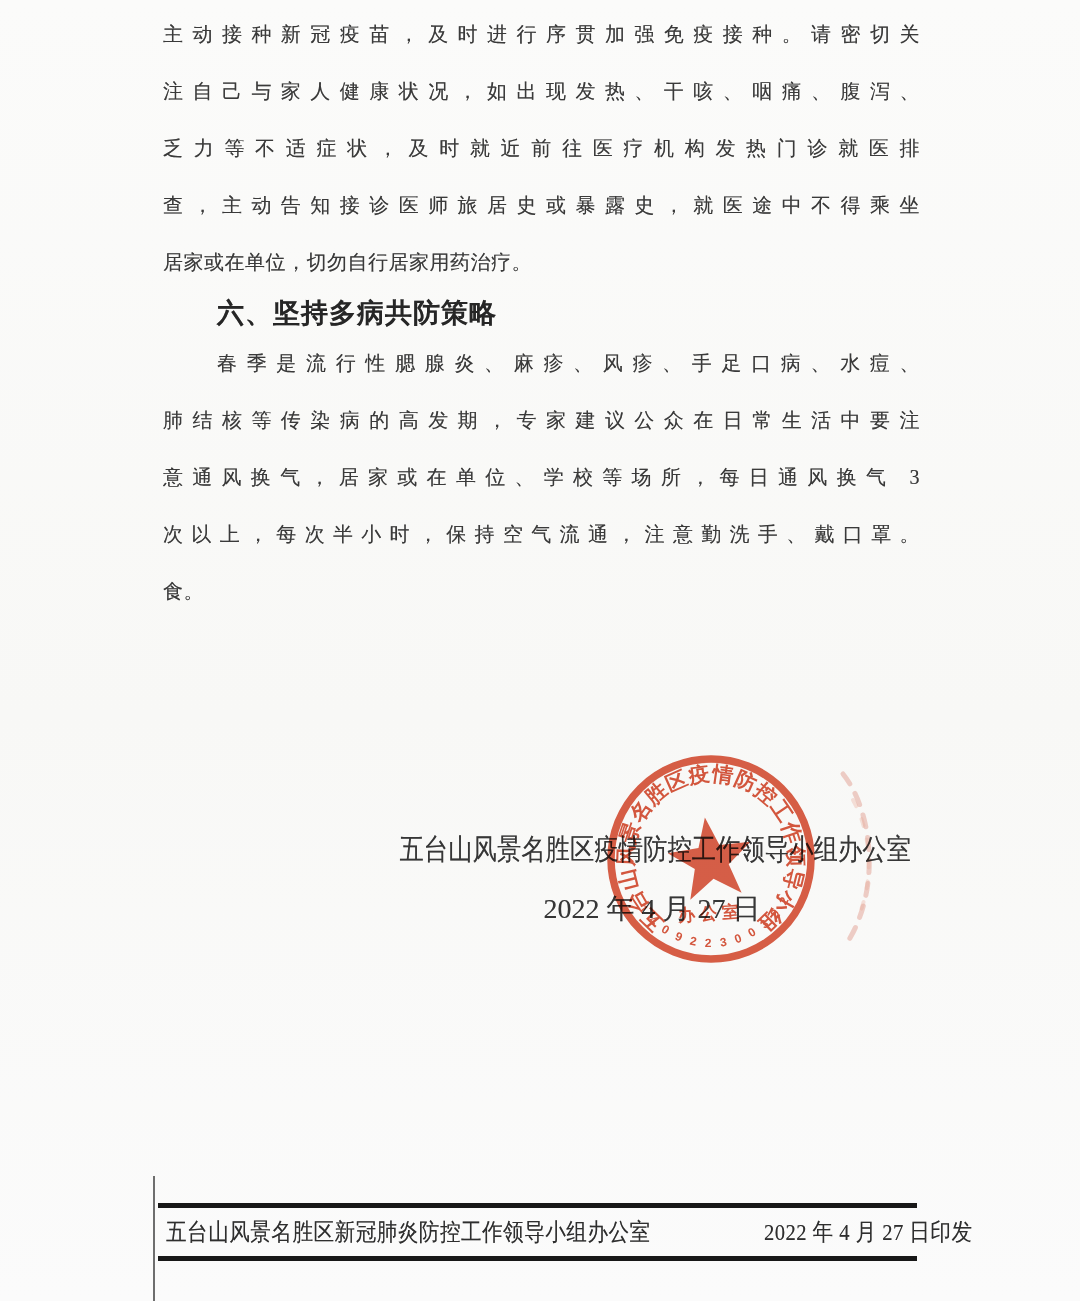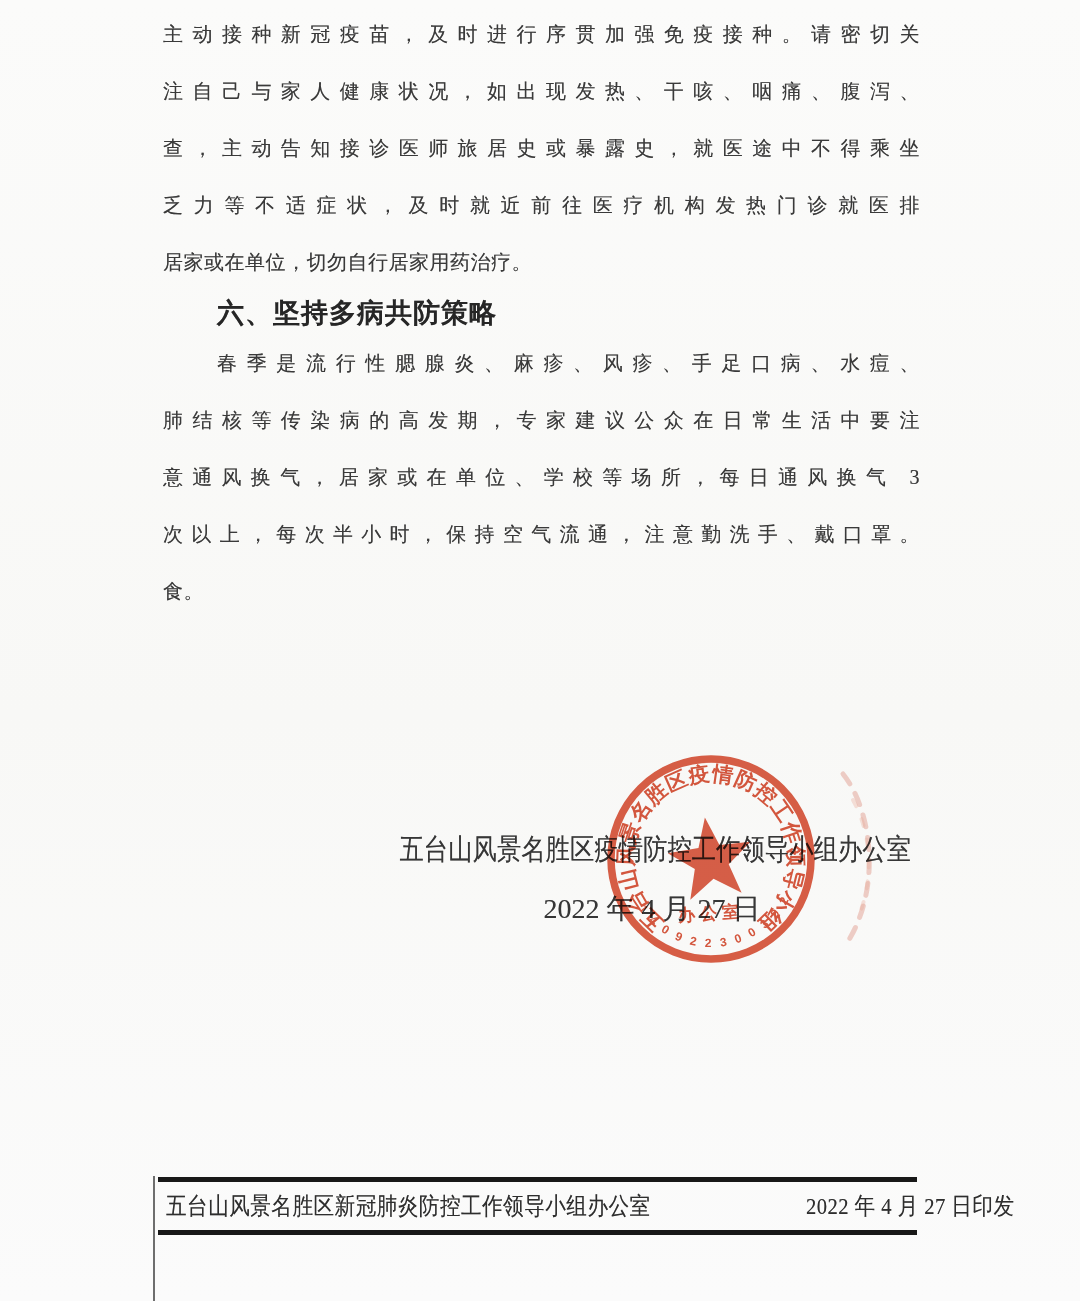--- a/index.html
+++ b/index.html
@@ -86,33 +86,32 @@
     height: 240px;
     mix-blend-mode: multiply;
     opacity: 0.92;
     pointer-events: none;
   }
 
   
   .footer {
     position: absolute;
     left: 158px;
-    top: 1177px;
+    top: 1203px;
     width: 759px;
     height: 48px;
     border-top: 5px solid #181818;
     border-bottom: 5px solid #181818;
     display: flex;
     align-items: center;
     justify-content: space-between;
     font-size: 24px;
     color: #2e2e2e;
     padding: 0;
     box-sizing: content-box;
-    gap: 42px;
   }
   .footer-left {
     white-space: nowrap;
     transform: scaleX(0.86);
     transform-origin: 0 50%;
     margin-left: 8px;
     letter-spacing: 0.5px;
     text-shadow: 0 0 0.5px rgba(40,40,40,0.4);
   }
   .footer-right {
@@ -135,22 +134,22 @@
   }
 </style>
 </head>
 <body>
 
 <div class="paper">
 
   <div class="textcol">
     <div class="tline">主动接种新冠疫苗，及时进行序贯加强免疫接种。请密切关</div>
     <div class="tline">注自己与家人健康状况，如出现发热、干咳、咽痛、腹泻、</div>
+    <div class="tline">乏力等不适症状，及时就近前往医疗机构发热门诊就医排</div>
     <div class="tline">查，主动告知接诊医师旅居史或暴露史，就医途中不得乘坐</div>
-    <div class="tline">乏力等不适症状，及时就近前往医疗机构发热门诊就医排</div>
     <div class="tline endline">居家或在单位，切勿自行居家用药治疗。</div>
 
     <div class="heading">六、坚持多病共防策略</div>
 
     <div class="tline indent">春季是流行性腮腺炎、麻疹、风疹、手足口病、水痘、</div>
     <div class="tline">肺结核等传染病的高发期，专家建议公众在日常生活中要注</div>
     <div class="tline">意通风换气，居家或在单位、学校等场所，每日通风换气 3</div>
     <div class="tline">次以上，每次半小时，保持空气流通，注意勤洗手、戴口罩。</div>
     <div class="tline endline">食。</div>
   </div>

